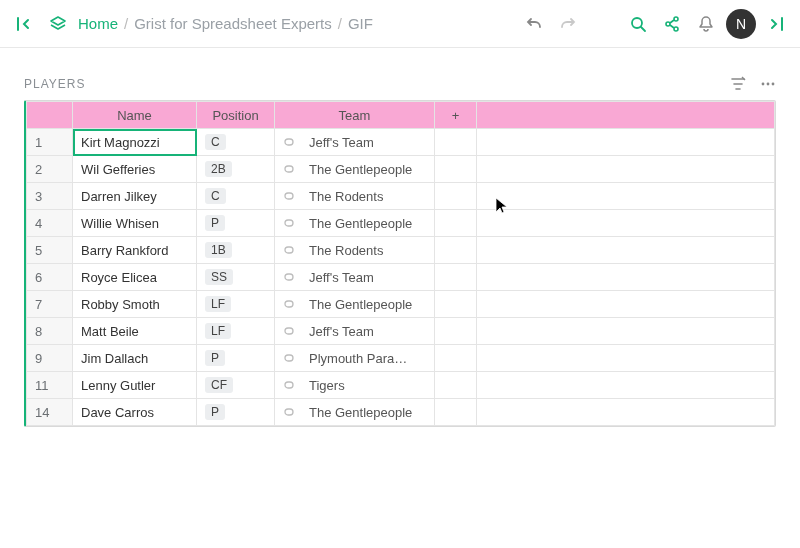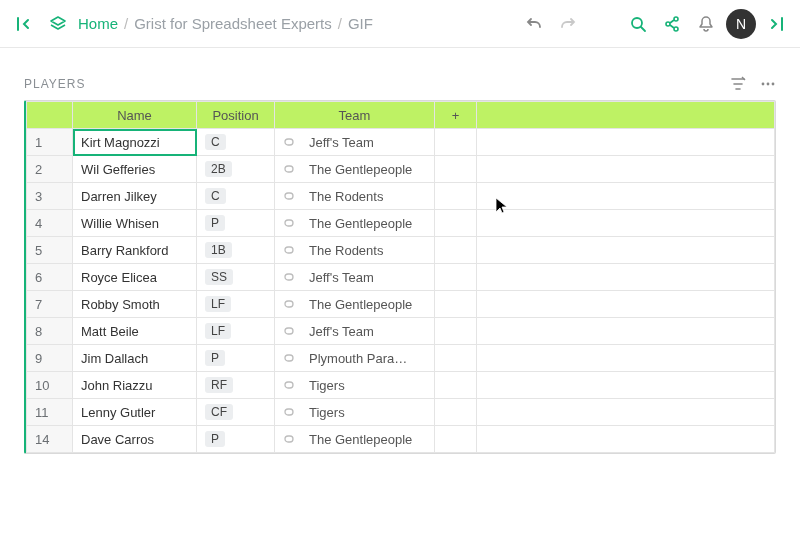--- a/index.html
+++ b/index.html
@@ -73,21 +73,21 @@
     border: 1px solid #e4e4e4;
     height: 27px;
     padding: 0 8px;
     font-size: 13px;
     text-align: left;
     white-space: nowrap;
     overflow: hidden;
     text-overflow: ellipsis;
   }
   table.grid th {
-    background: #bef264;
+    background: #f9a8d4;
     font-weight: 400;
     color: #555;
     text-align: center;
   }
   col.c-rownum { width: 46px; }
   col.c-name   { width: 124px; }
   col.c-pos    { width: 78px; }
   col.c-team   { width: 160px; }
   col.c-add    { width: 42px; }
   col.c-rest   { width: auto; }
@@ -376,37 +376,20 @@
                   <path d="M5 3h2a3 3 0 010 6H6M7 9H5a3 3 0 010-6h1" stroke="currentColor" stroke-width="1.3" fill="none"></path>
                 </svg>
               </span>
               <span>Plymouth Para…</span>
             </span>
           </td>
           <td></td>
           <td></td>
         </tr>
         <tr>
-          <td class="rownum">10</td>
-          <td class="cell">John Riazzu</td>
-          <td class="cell"><span class="badge">RF</span></td>
-          <td class="cell">
-            <span class="ref-cell">
-              <span class="link-ic">
-                <svg width="12" height="12" viewBox="0 0 12 12">
-                  <path d="M5 3h2a3 3 0 010 6H6M7 9H5a3 3 0 010-6h1" stroke="currentColor" stroke-width="1.3" fill="none"></path>
-                </svg>
-              </span>
-              <span>Tigers</span>
-            </span>
-          </td>
-          <td></td>
-          <td></td>
-        </tr>
-        <tr>
           <td class="rownum">11</td>
           <td class="cell">Lenny Gutler</td>
           <td class="cell"><span class="badge">CF</span></td>
           <td class="cell">
             <span class="ref-cell">
               <span class="link-ic">
                 <svg width="12" height="12" viewBox="0 0 12 12">
                   <path d="M5 3h2a3 3 0 010 6H6M7 9H5a3 3 0 010-6h1" stroke="currentColor" stroke-width="1.3" fill="none"></path>
                 </svg>
               </span>

